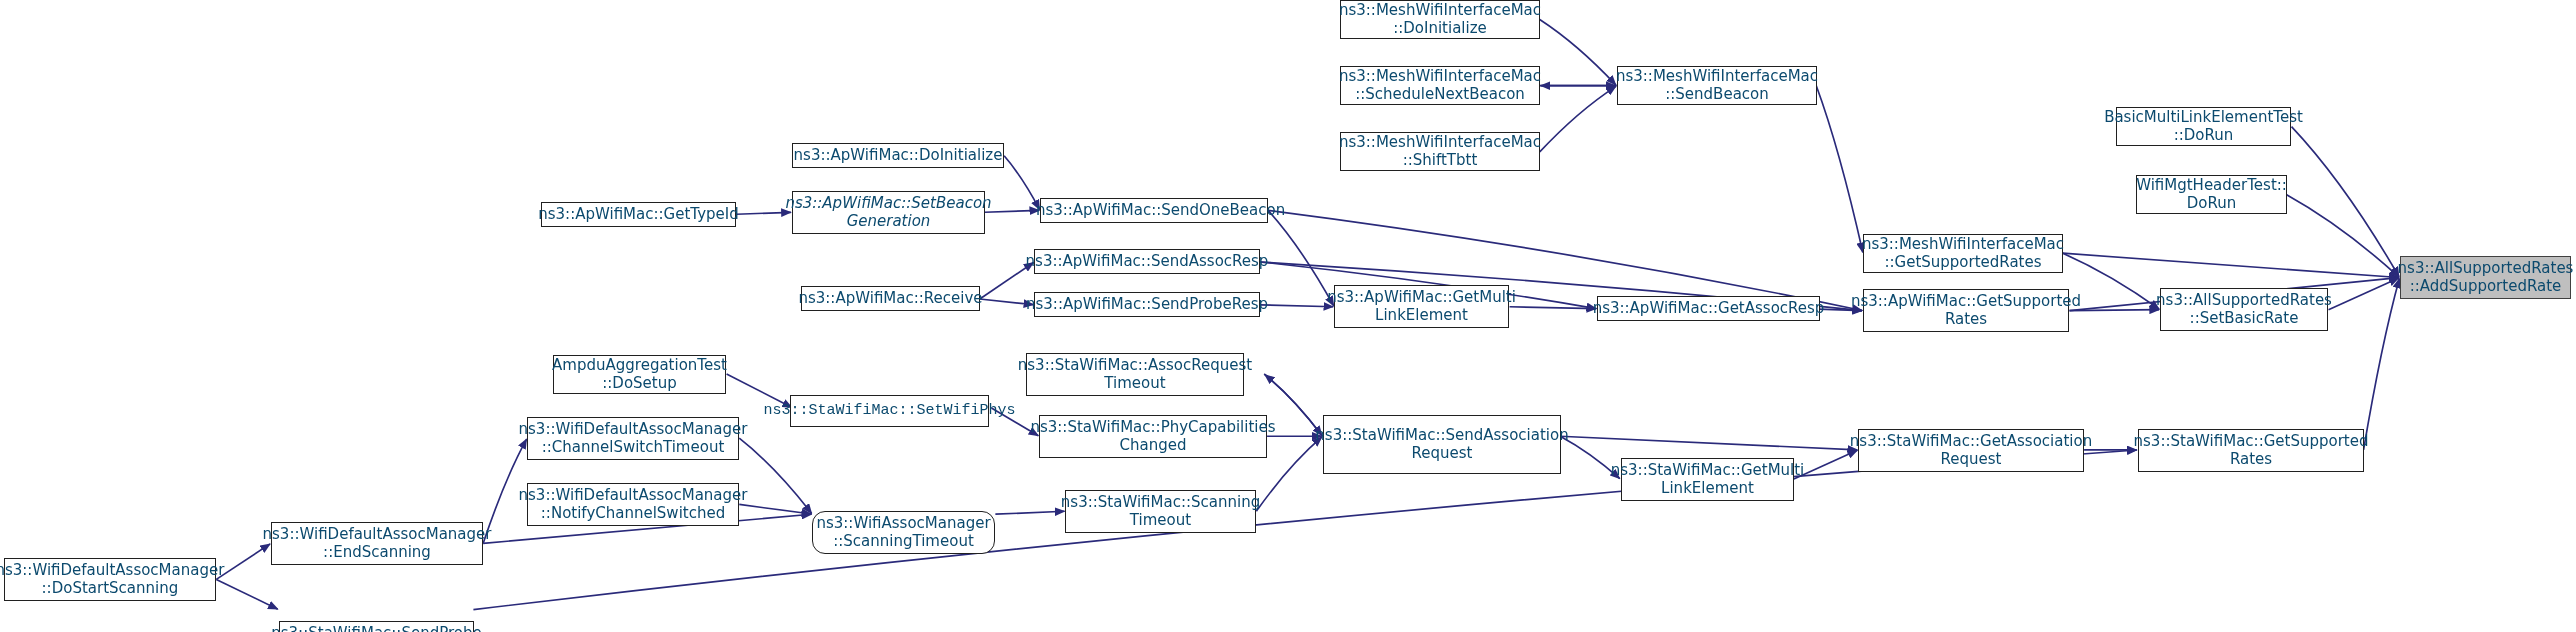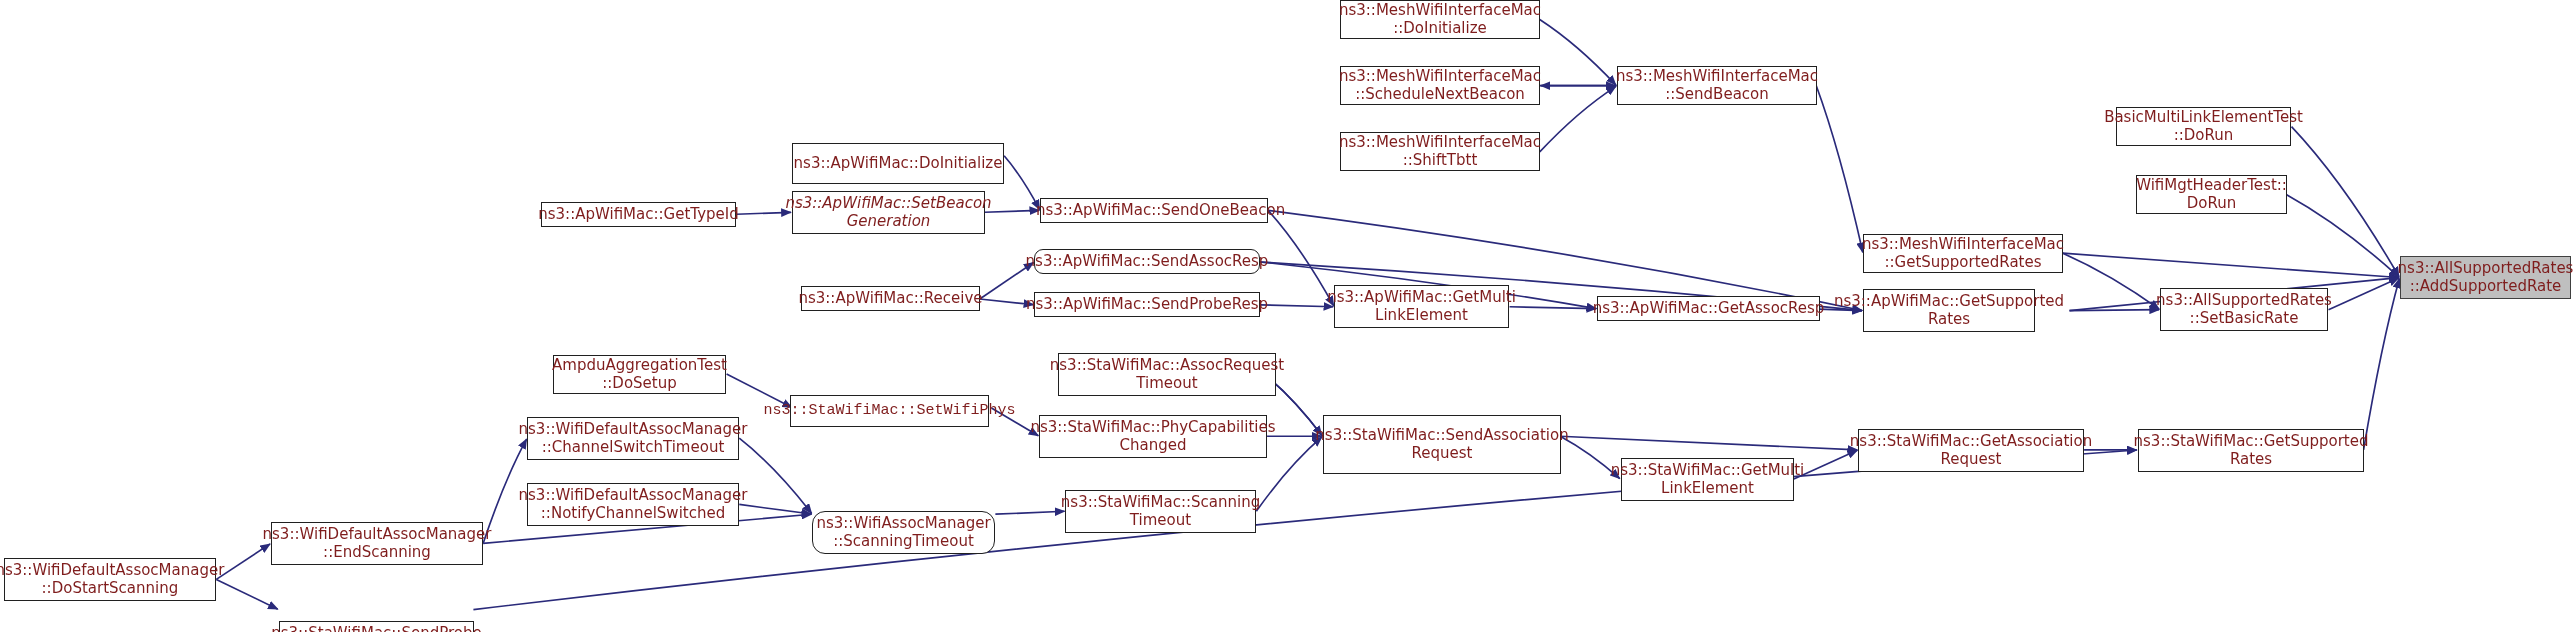--- a/index.html
+++ b/index.html
@@ -10,21 +10,21 @@
     background:#ffffff;
     font-family:"DejaVu Sans", sans-serif;
     overflow:hidden;
   }
   #edges{position:absolute;left:0;top:0;width:2576px;height:632px;}
   .node{
     position:absolute;
     box-sizing:border-box;
     border:1.6px solid #202020;
     background:#ffffff;
-    color:#7f1d1d;
+    color:#0c4a6e;
     font-size:15px;
     line-height:17.5px;
     display:flex;
     align-items:center;
     justify-content:center;
     text-align:center;
     padding:1px 2.9px;
     white-space:pre-line;
     z-index:5;
   }
@@ -93,45 +93,45 @@
       <div class="node" style="left: 1340px; top: 0px; width: 200px; height: 39px;">ns3::MeshWifiInterfaceMac
 ::DoInitialize</div>
       <div class="node" style="left: 1340px; top: 66px; width: 200px; height: 39px;">ns3::MeshWifiInterfaceMac
 ::ScheduleNextBeacon</div>
       <div class="node" style="left: 1340px; top: 132px; width: 200px; height: 39px;">ns3::MeshWifiInterfaceMac
 ::ShiftTbtt</div>
       <div class="node" style="left: 1617px; top: 66px; width: 200px; height: 39px;">ns3::MeshWifiInterfaceMac
 ::SendBeacon</div>
       <div class="node" style="left: 1863px; top: 234px; width: 200px; height: 39px;">ns3::MeshWifiInterfaceMac
 ::GetSupportedRates</div>
-      <div class="node" style="left: 792px; top: 143px; width: 212px; height: 41px;">ns3::ApWifiMac::DoInitialize</div>
+      <div class="node" style="left: 792px; top: 143px; width: 212px; height: 25px;">ns3::ApWifiMac::DoInitialize</div>
       <div class="node" style="left: 541px; top: 202px; width: 195px; height: 25px;">ns3::ApWifiMac::GetTypeId</div>
       <div class="node" style="left: 792px; top: 191px; width: 193px; height: 43px; font-style: italic;">ns3::ApWifiMac::SetBeacon
 Generation</div>
       <div class="node" style="left: 1040px; top: 198px; width: 228px; height: 25px; padding-left: 16px;">ns3::ApWifiMac::SendOneBeacon</div>
-      <div class="node" style="left: 1034px; top: 249px; width: 226px; height: 25px; border-radius: 9px;">ns3::ApWifiMac::SendAssocResp</div>
+      <div class="node" style="left: 1034px; top: 249px; width: 226px; height: 25px;">ns3::ApWifiMac::SendAssocResp</div>
       <div class="node" style="left: 801px; top: 286px; width: 179px; height: 25px;">ns3::ApWifiMac::Receive</div>
       <div class="node" style="left: 1034px; top: 292px; width: 226px; height: 25px;">ns3::ApWifiMac::SendProbeResp</div>
       <div class="node" style="left: 1334px; top: 285px; width: 175px; height: 43px;">ns3::ApWifiMac::GetMulti
 LinkElement</div>
       <div class="node" style="left: 1597px; top: 296px; width: 223px; height: 25px;">ns3::ApWifiMac::GetAssocResp</div>
-      <div class="node" style="left: 1863px; top: 289px; width: 172px; height: 43px;">ns3::ApWifiMac::GetSupported
+      <div class="node" style="left: 1863px; top: 289px; width: 206px; height: 43px;">ns3::ApWifiMac::GetSupported
 Rates</div>
       <div class="node" style="left: 2116px; top: 107px; width: 175px; height: 39px;">BasicMultiLinkElementTest
 ::DoRun</div>
       <div class="node" style="left: 2136px; top: 175px; width: 151px; height: 39px;">WifiMgtHeaderTest::
 DoRun</div>
       <div class="node" style="left: 2160px; top: 288px; width: 168px; height: 43px;">ns3::AllSupportedRates
 ::SetBasicRate</div>
       <div class="node highlight" style="left: 2400px; top: 256px; width: 171px; height: 43px;">ns3::AllSupportedRates
 ::AddSupportedRate</div>
       <div class="node" style="left: 553px; top: 355px; width: 173px; height: 39px;">AmpduAggregationTest
 ::DoSetup</div>
       <div class="node" style="left: 790px; top: 395px; width: 199px; height: 32px; font-family: Liberation Mono, monospace;">ns3::StaWifiMac::SetWifiPhys</div>
-      <div class="node" style="left: 1058px; top: 353px; width: 218px; height: 43px;">ns3::StaWifiMac::AssocRequest
+      <div class="node" style="left: 1026px; top: 353px; width: 218px; height: 43px;">ns3::StaWifiMac::AssocRequest
 Timeout</div>
       <div class="node" style="left: 1039px; top: 415px; width: 228px; height: 43px;">ns3::StaWifiMac::PhyCapabilities
 Changed</div>
       <div class="node" style="left: 1065px; top: 490px; width: 191px; height: 43px;">ns3::StaWifiMac::Scanning
 Timeout</div>
       <div class="node" style="left: 1323px; top: 415px; width: 238px; height: 59px;">ns3::StaWifiMac::SendAssociation
 Request</div>
       <div class="node" style="left: 1621px; top: 458px; width: 173px; height: 43px;">ns3::StaWifiMac::GetMulti
 LinkElement</div>
       <div class="node" style="left: 1858px; top: 429px; width: 226px; height: 43px;">ns3::StaWifiMac::GetAssociation

